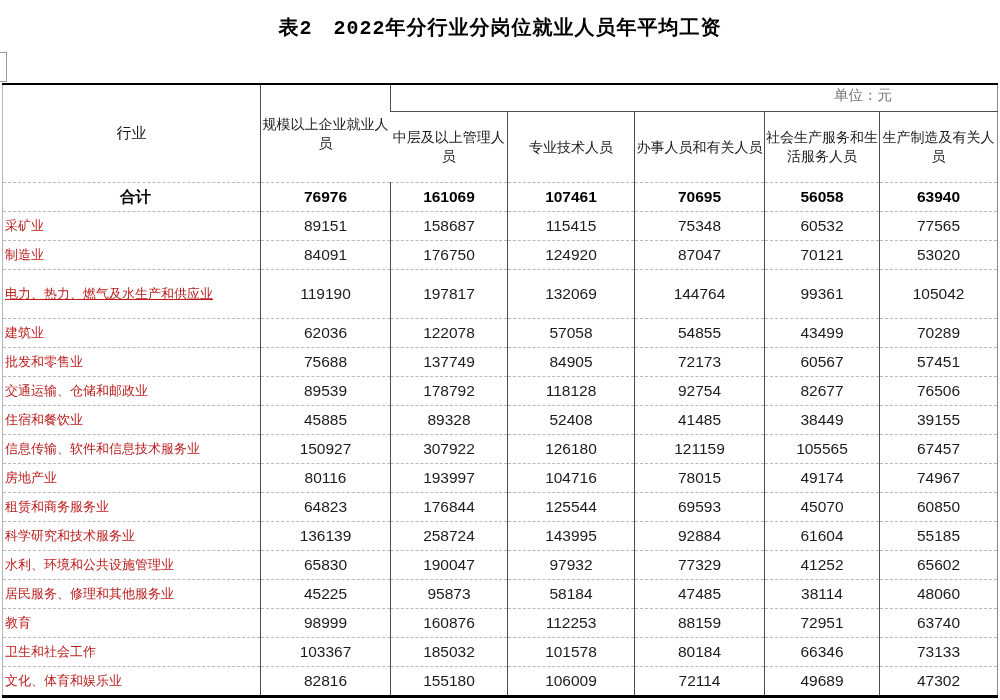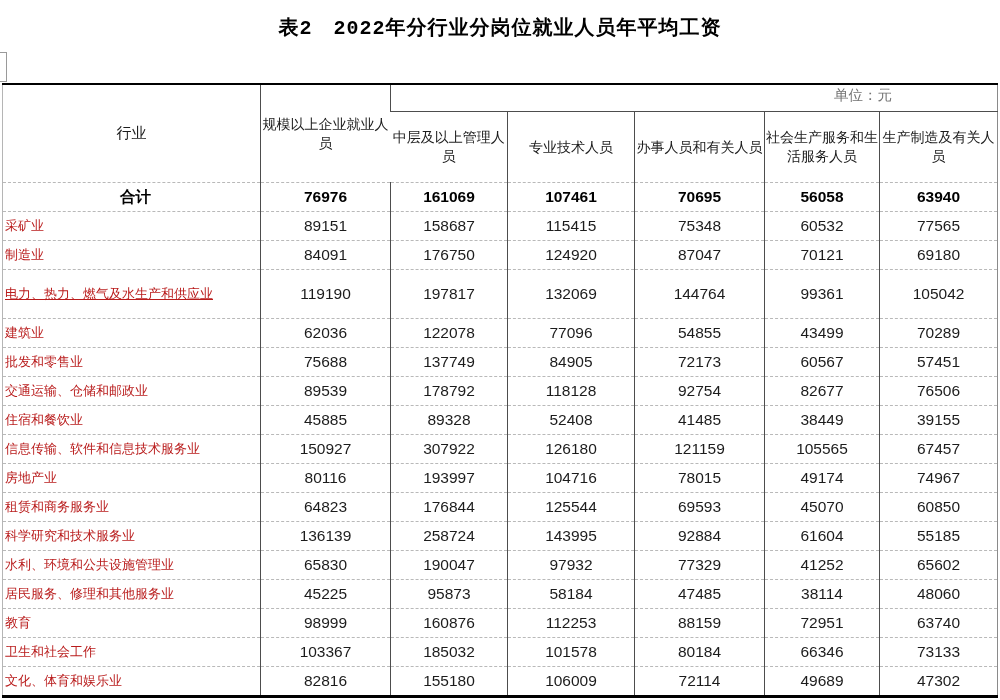--- a/index.html
+++ b/index.html
@@ -158,36 +158,36 @@
           <td>60532</td>
           <td>77565</td>
         </tr>
         <tr>
           <td class="ind">制造业</td>
           <td>84091</td>
           <td>176750</td>
           <td>124920</td>
           <td>87047</td>
           <td>70121</td>
-          <td>69180</td>
+          <td>53020</td>
         </tr>
         <tr class="tall">
           <td class="ind">电力、热力、燃气及水生产和供应业</td>
           <td>119190</td>
           <td>197817</td>
           <td>132069</td>
           <td>144764</td>
           <td>99361</td>
           <td>105042</td>
         </tr>
         <tr>
           <td class="ind">建筑业</td>
           <td>62036</td>
           <td>122078</td>
-          <td>77096</td>
+          <td>57058</td>
           <td>54855</td>
           <td>43499</td>
           <td>70289</td>
         </tr>
         <tr>
           <td class="ind">批发和零售业</td>
           <td>75688</td>
           <td>137749</td>
           <td>84905</td>
           <td>72173</td>

